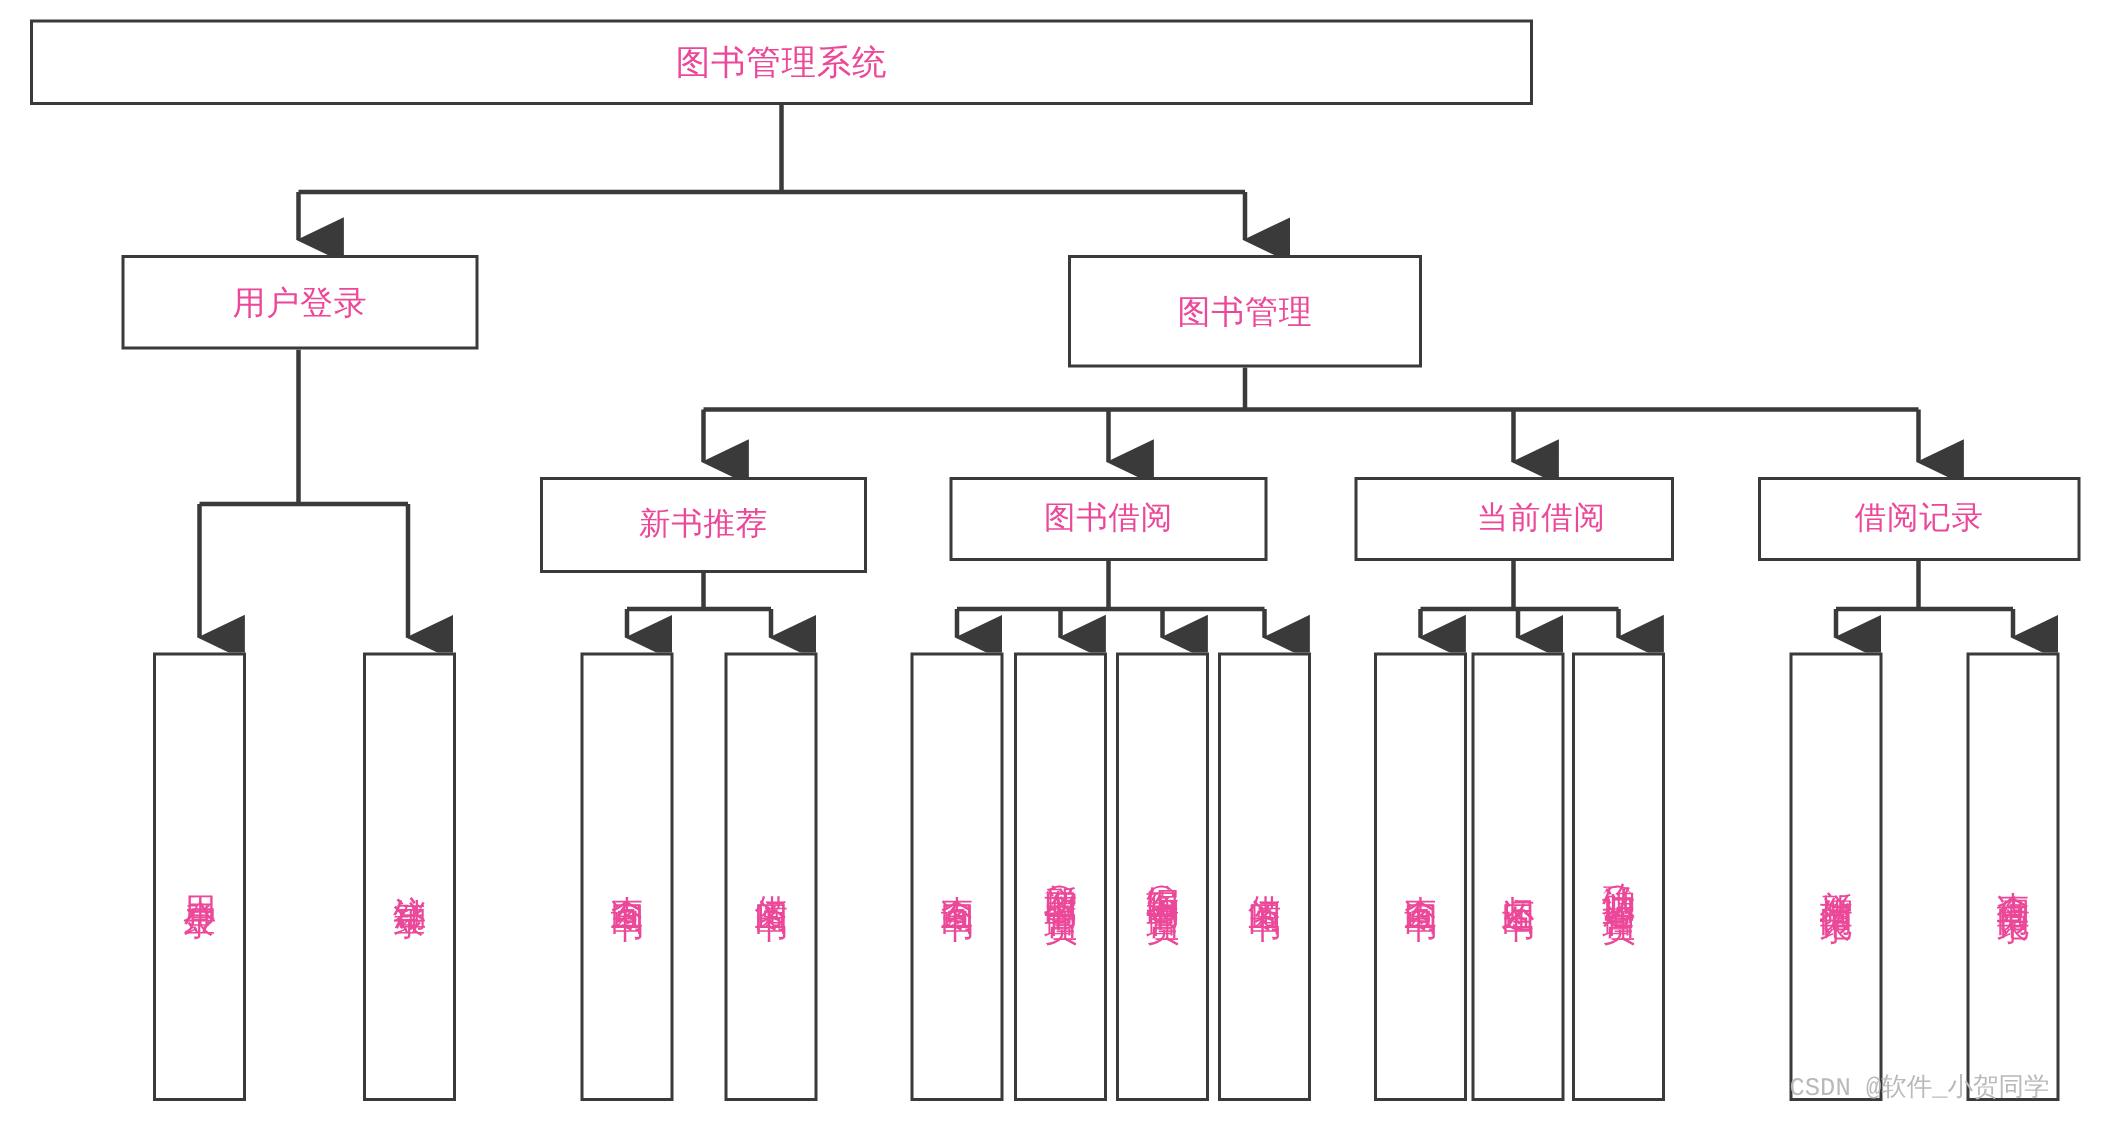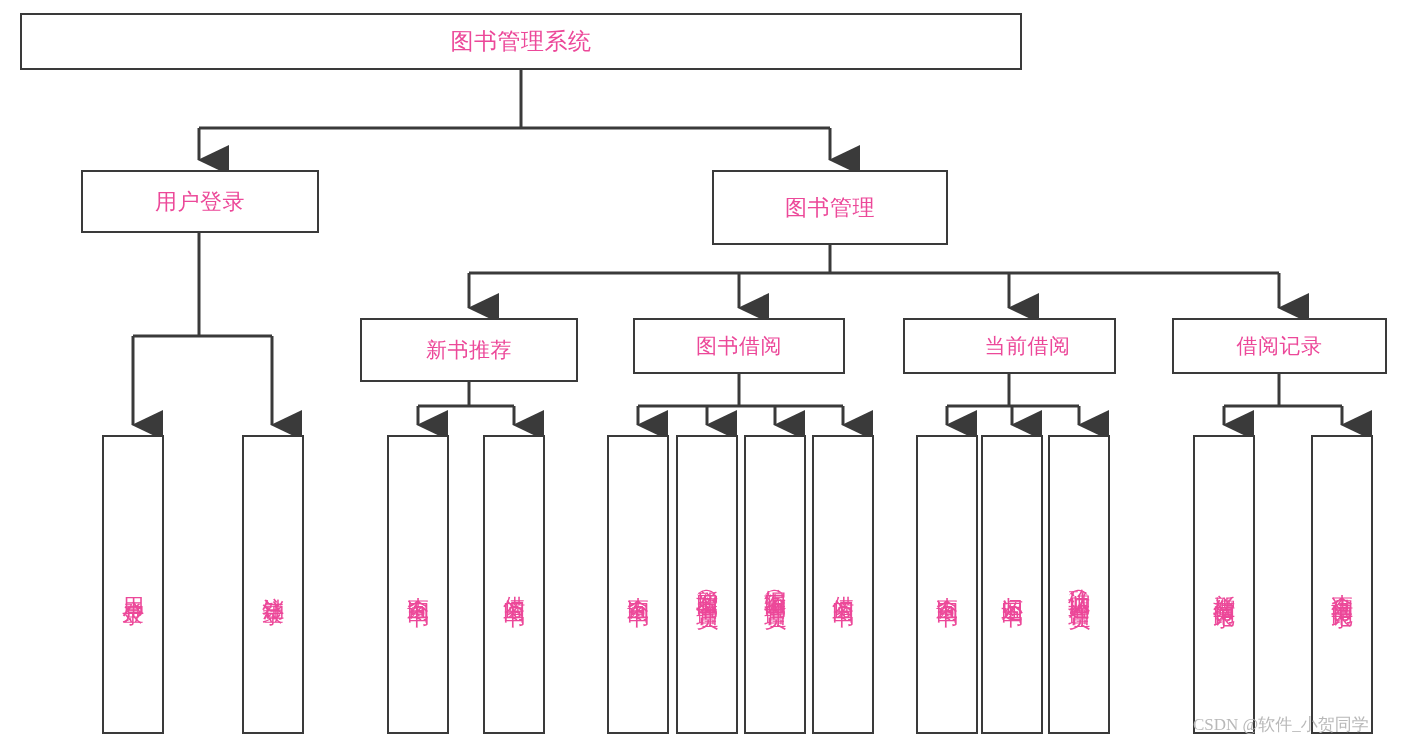--- a/index.html
+++ b/index.html
@@ -65,21 +65,21 @@
     max-height: 272px;
   }
   #watermark {
     position: absolute;
     left: 1193px;
     top: 713px;
     font-size: 17px;
     color: #b9b9b9;
     white-space: nowrap;
     z-index: 5;
-    font-family: Liberation Serif, serif;
+    font-family: Liberation Mono, monospace;
   }
 </style>
 </head>
 <body>
 
 <div id="diagram-root">
 
   <svg id="edges-layer" viewBox="0 0 1405 747" width="1405" height="747" xmlns="http://www.w3.org/2000/svg">
     <defs>
       <marker id="arrow" viewBox="0 0 12 12" refX="6" refY="10.5" markerWidth="12" markerHeight="12" orient="auto-start-reverse">

